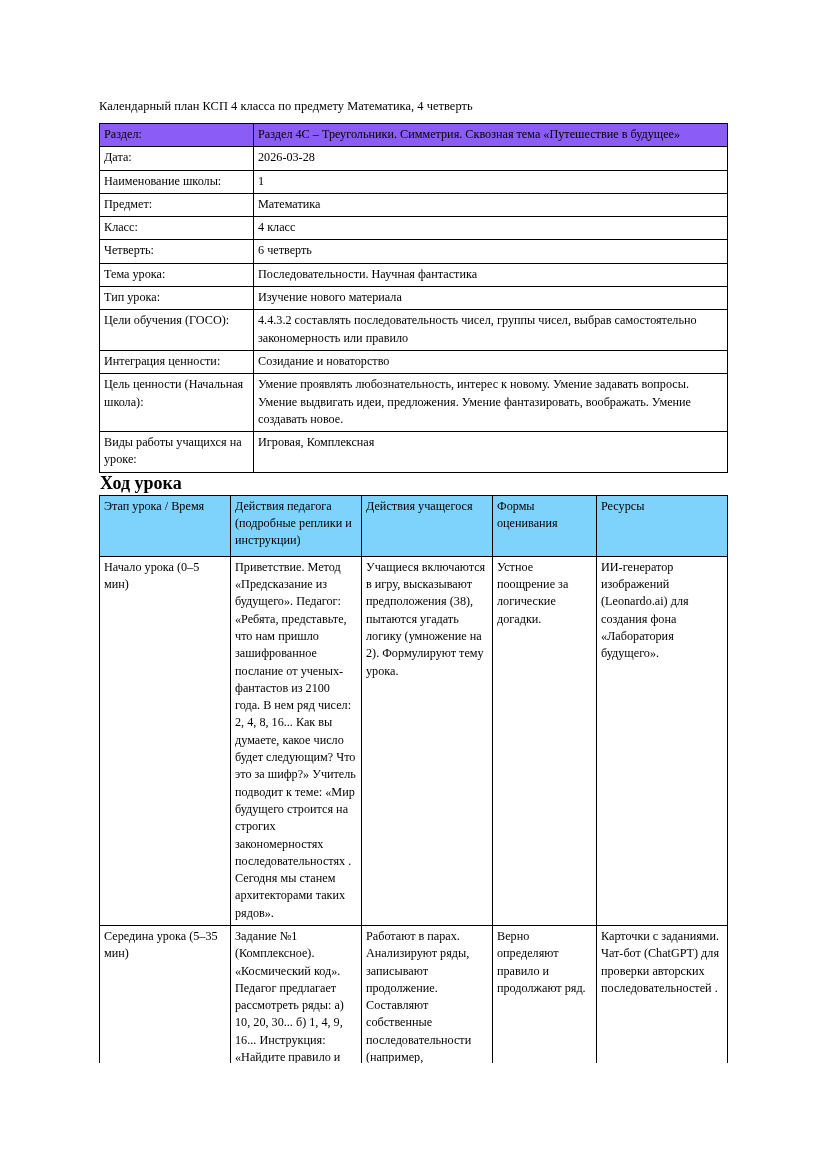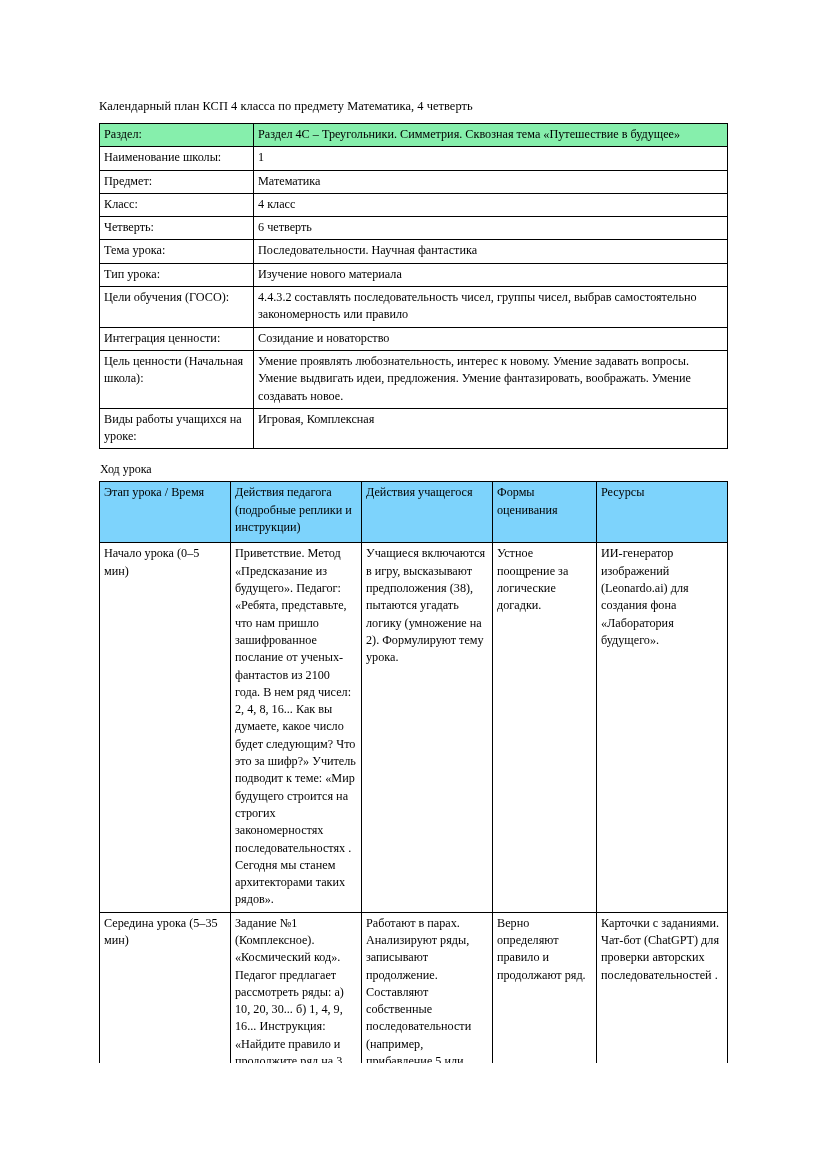--- a/index.html
+++ b/index.html
@@ -28,23 +28,24 @@
     top: 98px;
     width: 628px;
   }
   .doc-title {
     font-size: 12.4px;
     line-height: 16px;
     margin: 0 0 9px 0;
     letter-spacing: 0.05px;
   }
   .section-label {
-    font-size: 12px;
+    font-size: 18px;
     line-height: 16px;
-    margin: 12px 0 4px 1px;
+    margin: 2px 0 4px 1px;
+    font-weight: bold;
   }
   table {
     border-collapse: collapse;
     width: 628px;
     table-layout: fixed;
     font-size: 12.2px;
   }
   table td, table th {
     border: 1px solid #000000;
     vertical-align: top;
@@ -52,21 +53,21 @@
     line-height: 17.3px;
     font-weight: normal;
     text-align: left;
     word-wrap: break-word;
     overflow-wrap: break-word;
     hyphens: none;
   }
   
   #info-table col.c1 { width: 154px; }
   #info-table col.c2 { width: 474px; }
-  #info-table tr.shaded td { background: #86efac; }
+  #info-table tr.shaded td { background: #8b5cf6; }
 
   
   #flow-table col.f1 { width: 131px; }
   #flow-table col.f2 { width: 131px; }
   #flow-table col.f3 { width: 131px; }
   #flow-table col.f4 { width: 104px; }
   #flow-table col.f5 { width: 131px; }
   #flow-table thead td { background: #7dd3fc; }
   #flow-table thead td { height: 55px; }
   .clipper {
@@ -89,20 +90,24 @@
 
       <table id="info-table">
         <colgroup>
             <col class="c1">
             <col class="c2">
           </colgroup>
         <tbody>
             <tr class="shaded">
               <td>Раздел:</td>
               <td>Раздел 4C – Треугольники. Симметрия. Сквозная тема «Путешествие в будущее»</td>
+            </tr>
+            <tr>
+              <td>Дата:</td>
+              <td>2026-03-28</td>
             </tr>
             <tr>
               <td>Наименование школы:</td>
               <td>1</td>
             </tr>
             <tr>
               <td>Предмет:</td>
               <td>Математика</td>
             </tr>
             <tr>

